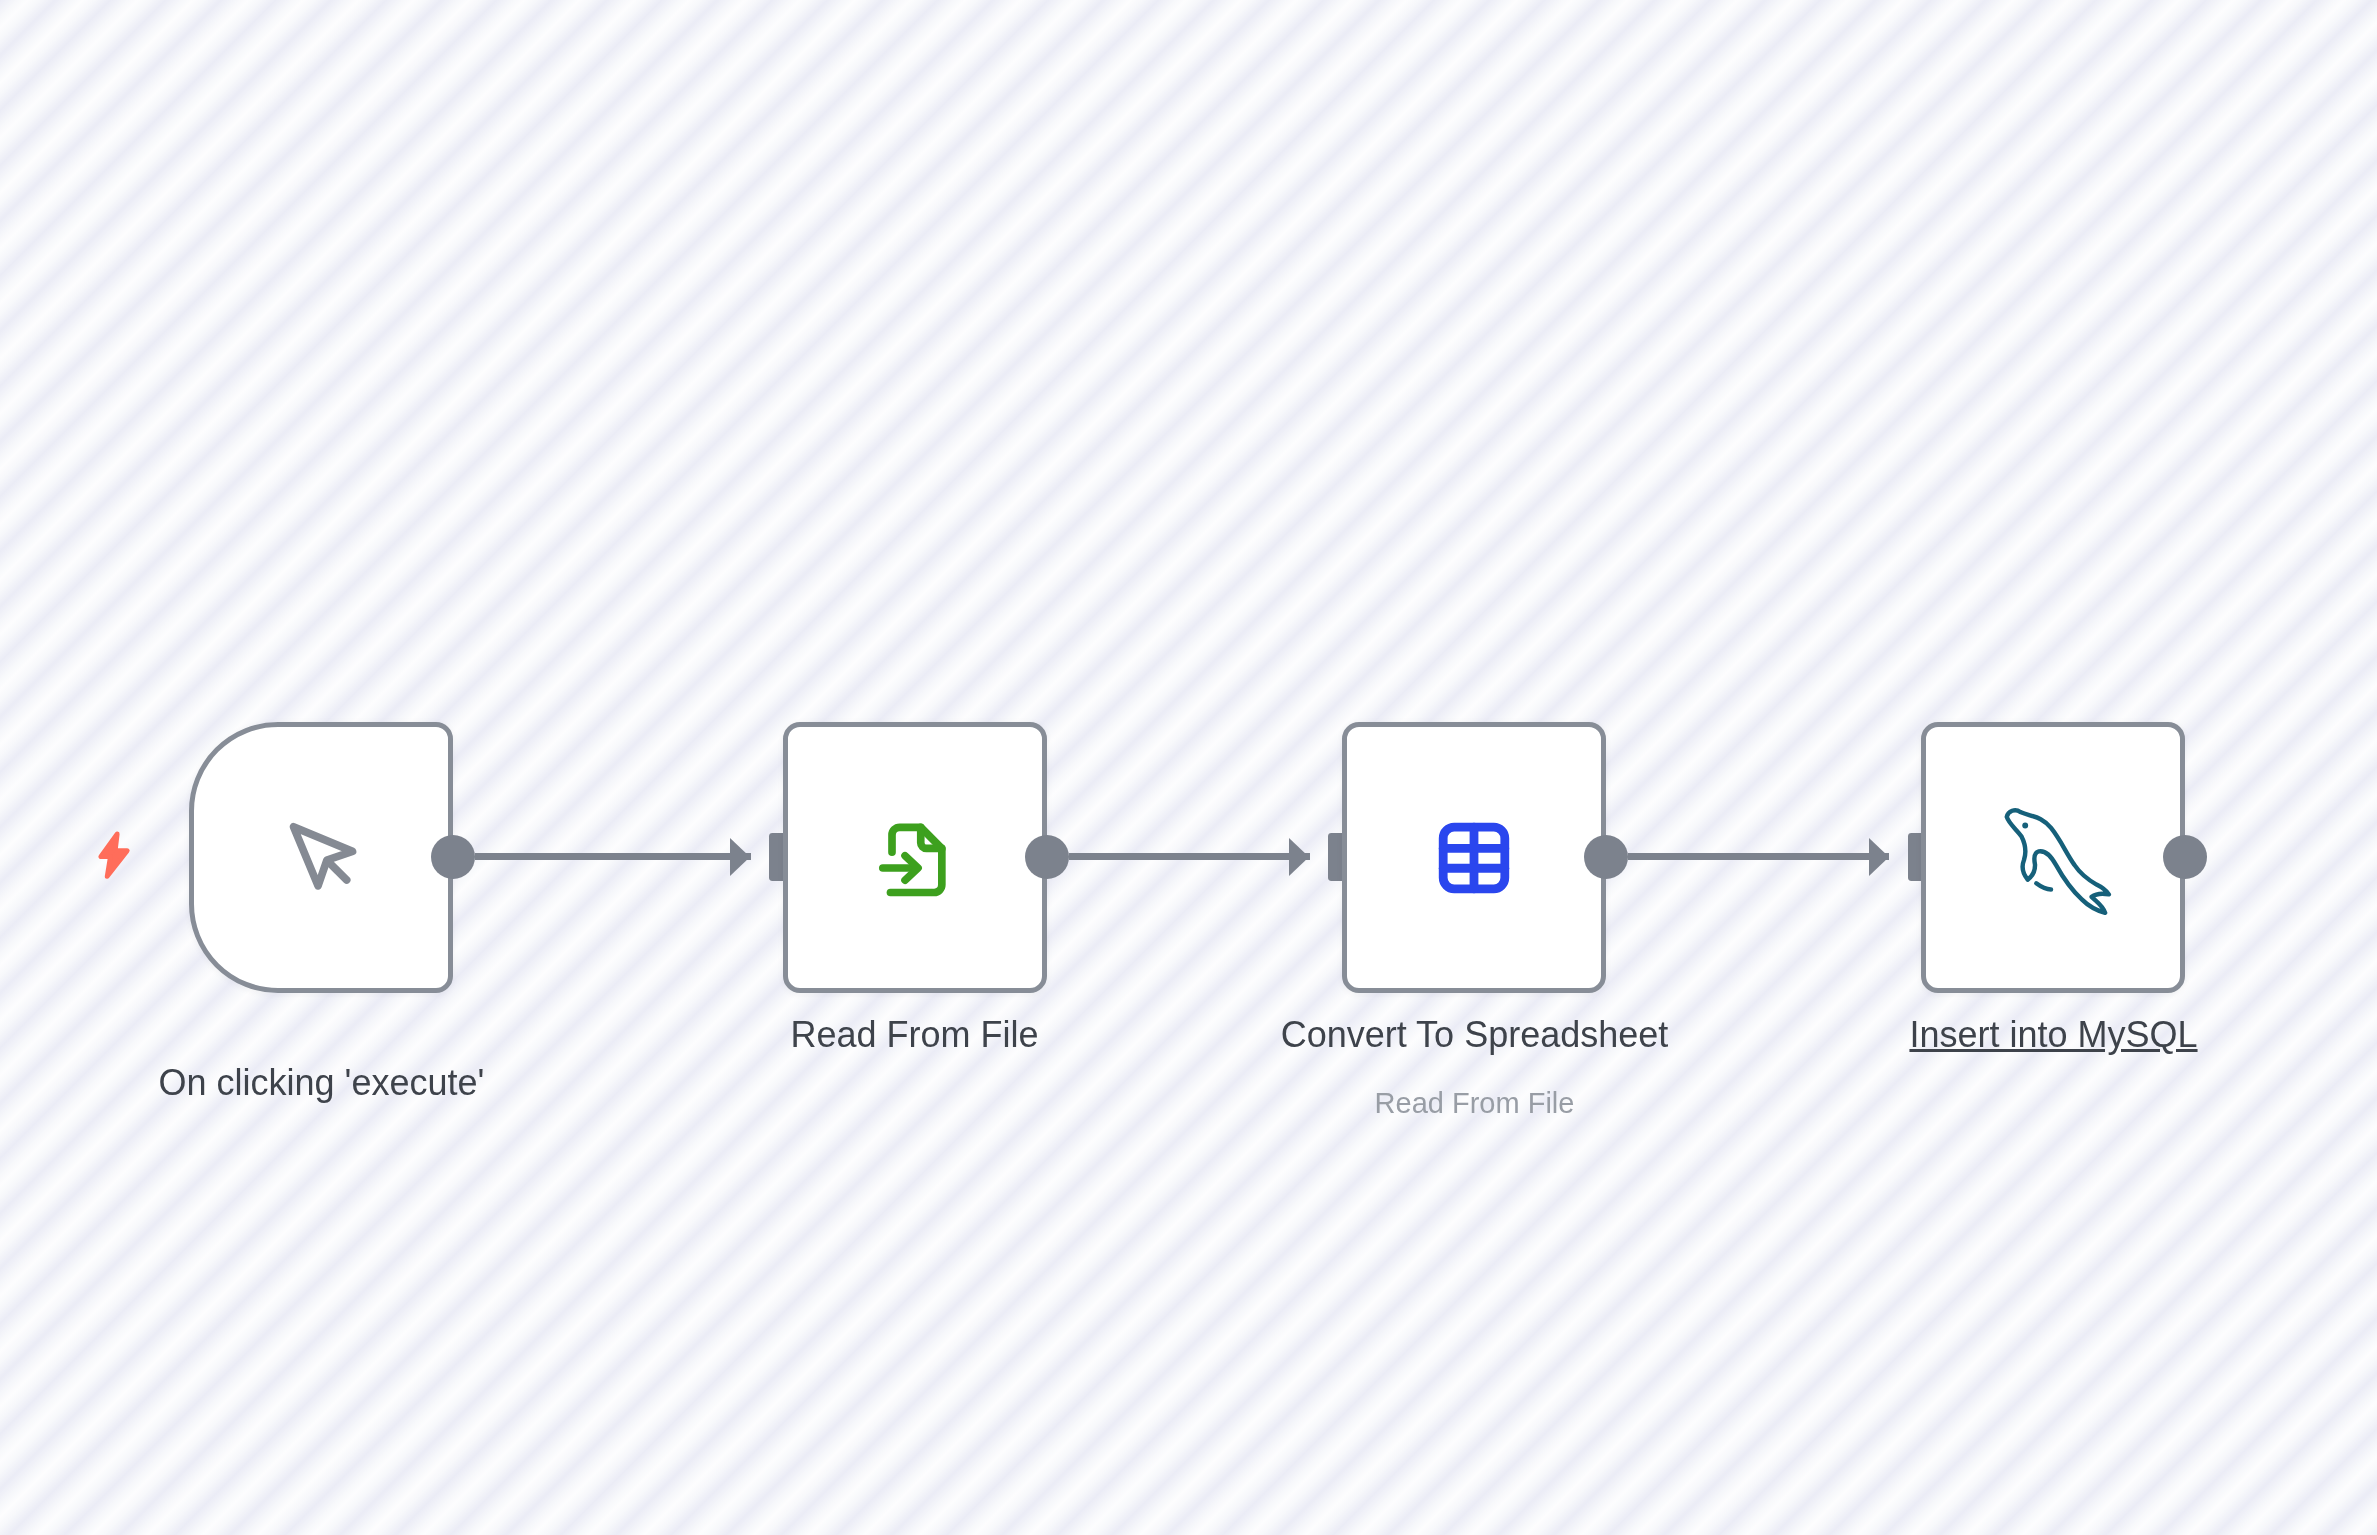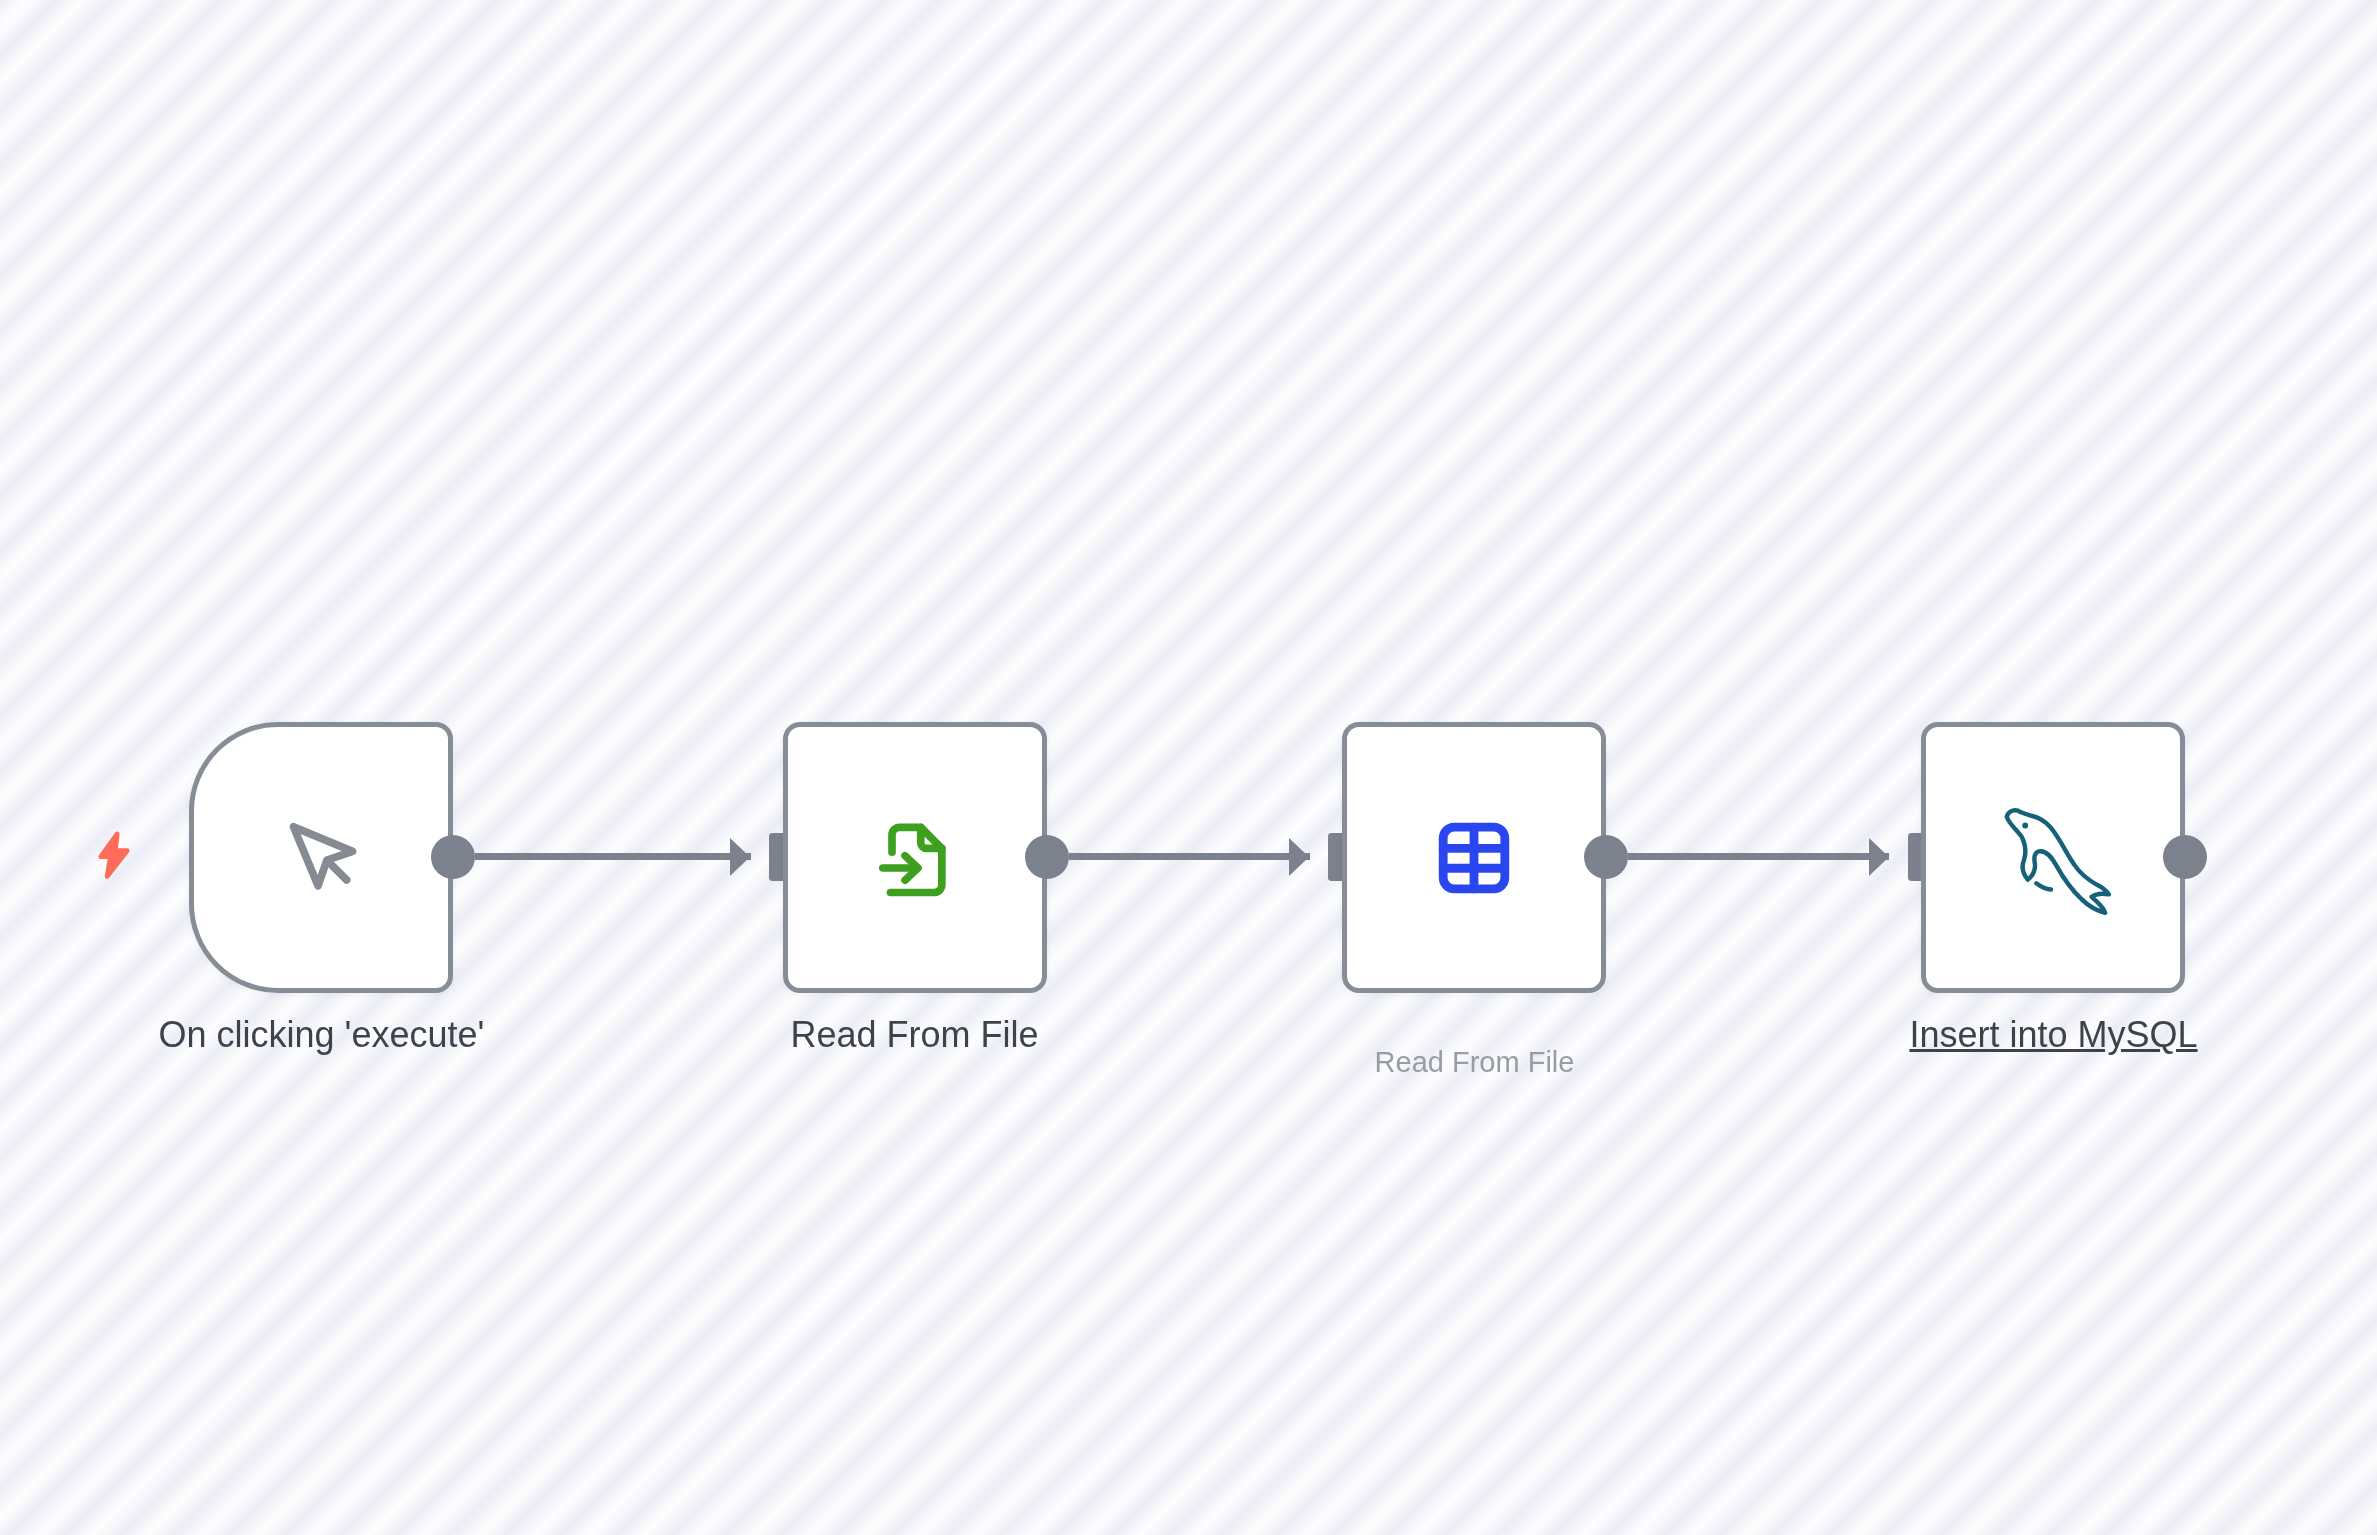--- a/index.html
+++ b/index.html
@@ -87,21 +87,21 @@
 
   <div class="conn-line" style="left:1628px;width:261px;"></div>
 
   <div class="node trigger" style="left:189px;">
     <svg class="node-icon" width="88" height="88" viewBox="0 0 24 24" fill="none" stroke="var(--color-icon_gray)" stroke-width="2.1" stroke-linecap="round" stroke-linejoin="round">
       <path d="M4.5 3.5 L11.2 19.6 L13.6 12.6 L20.6 10.2 Z"></path>
       <path d="M13.8 12.8 L19 18"></path>
     </svg>
   </div>
   <div class="out-dot" style="left:431px;"></div>
-  <div class="node-label" style="left:66px;">On clicking 'execute'</div>
+  <div class="node-label" style="left:66px;margin-top:48px;">On clicking 'execute'</div>
 
   <div class="in-arrow" style="left:730px;"></div>
   <div class="in-plug" style="left:769px;"></div>
   <div class="node" style="left:783px;">
     <svg class="node-icon" width="92" height="92" viewBox="0 0 24 24" fill="none" stroke="var(--color-icon_green)" stroke-width="2" stroke-linecap="round" stroke-linejoin="round">
       <path d="M6 10.5 V6 a2 2 0 0 1 2-2 h5.5 L19 9.5 V19 a2 2 0 0 1-2 2 h-0.4"></path>
       <path d="M13.5 4 v4 a1.5 1.5 0 0 0 1.5 1.5 h4"></path>
       <path d="M5.6 21 h10.6"></path>
       <path d="M3.6 14.6 h8.6"></path>
       <path d="M9.4 11.4 l3.4 3.2 -3.4 3.2"></path>
@@ -115,20 +115,21 @@
   <div class="node" style="left:1342px;">
     <svg class="node-icon" width="88" height="88" viewBox="0 0 24 24" fill="none" stroke="var(--color-icon_blue)" stroke-width="2.4" stroke-linecap="round" stroke-linejoin="round">
       <rect x="3.6" y="3.6" width="16.8" height="16.8" rx="3"></rect>
       <path d="M12 3.6 V20.4"></path>
       <path d="M3.6 9.4 H20.4"></path>
       <path d="M3.6 14.8 H20.4"></path>
     </svg>
   </div>
   <div class="out-dot" style="left:1584px;"></div>
   <div class="node-label" style="left:1219px;">
+    <div>Convert To Spreadsheet</div>
     <div class="node-sublabel">Read From File</div>
   </div>
 
   <div class="in-arrow" style="left:1869px;"></div>
   <div class="in-plug" style="left:1908px;"></div>
   <div class="node" style="left:1921px;">
     <svg class="node-icon" width="123" height="123" viewBox="0 0 100 100" fill="none" stroke="var(--color-icon_teal)" stroke-width="3.6" stroke-linecap="round" stroke-linejoin="round">
       <path d="M12 17
                C13 12 19 10 23 13
                C32 17 40 16 48 26

